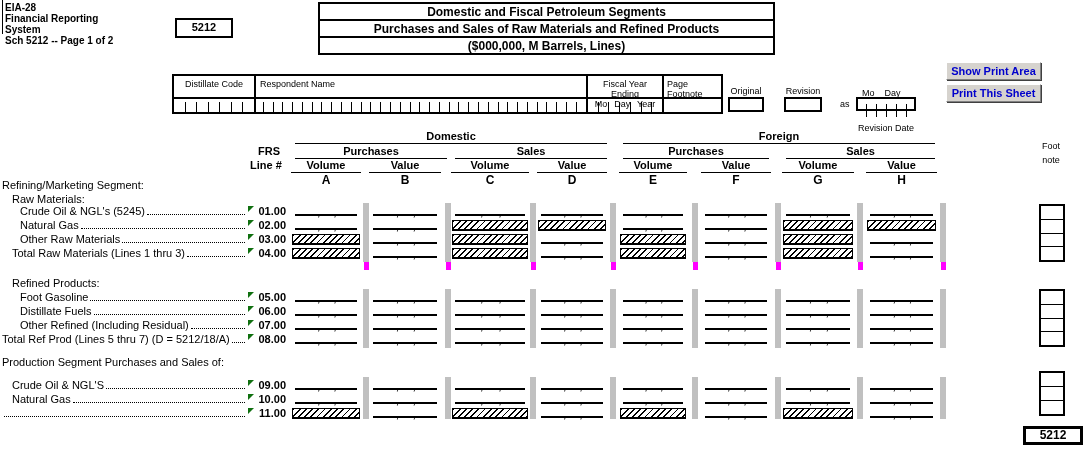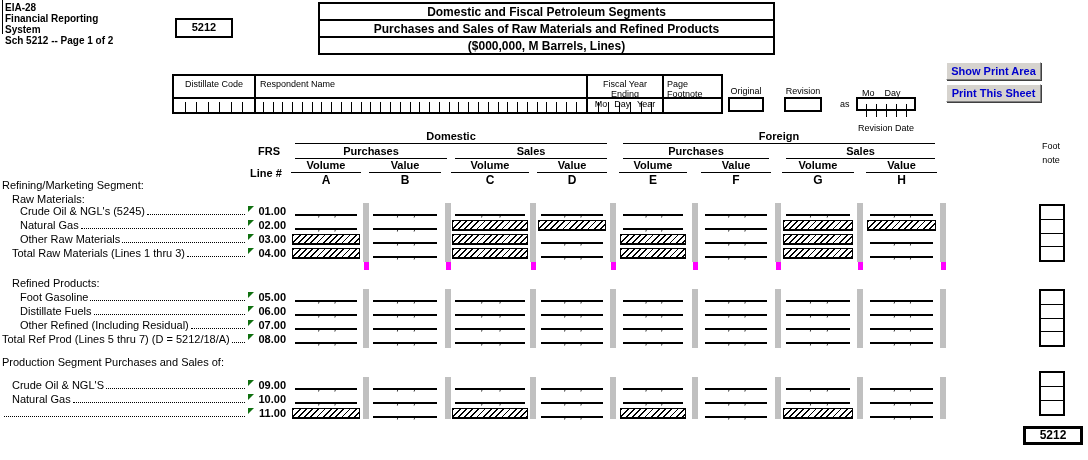--- a/index.html
+++ b/index.html
@@ -149,21 +149,21 @@
   <div class="abs box2" style="left:784px;top:97px;width:38px;height:15px;"></div>
   <div class="abs s9" style="left:840px;top:99px;width:14px;">as</div>
   <div class="abs s9 ctr" style="left:856px;top:79px;width:60px;margin-top:44px;">Revision Date</div>
   <div class="abs s9" style="left:862px;top:88px;width:54px;display:flex;gap:10px;">
     <span>Mo</span>
     <span>Day</span>
   </div>
   <div class="abs box2" style="left:856px;top:97px;width:60px;height:14px;"></div>
 
   <div class="abs b s11 ctr" style="left:250px;top:145px;width:38px;">FRS</div>
-  <div class="abs b s11 ctr" style="left:244px;top:159px;width:44px;margin-top:8px;">Line #</div>
+  <div class="abs b s11 ctr" style="left:244px;top:159px;width:44px;">Line #</div>
 
   <div class="abs s9 ctr" style="left:1034px;top:141px;width:34px;">
     <div>Foot</div>
     <div style="margin-top:4px;">note</div>
   </div>
 
   <div class="abs box3 b ctr" style="left:1023px;top:426px;width:60px;height:19px;font-size:12px;line-height:13px;">5212</div>
 
   <div id="gen">
       <div class="abs b s11 ctr" style="left: 295px; top: 130px; width: 312px; height: 13px;">Domestic</div>

